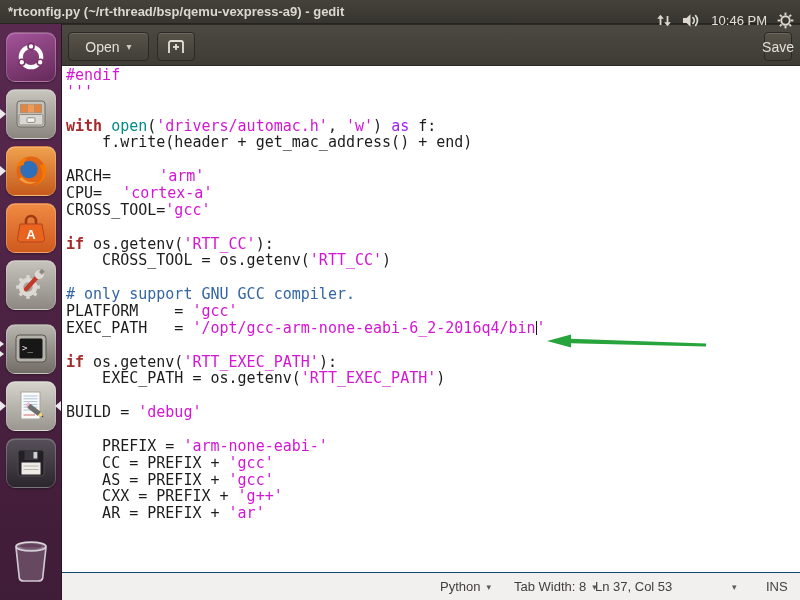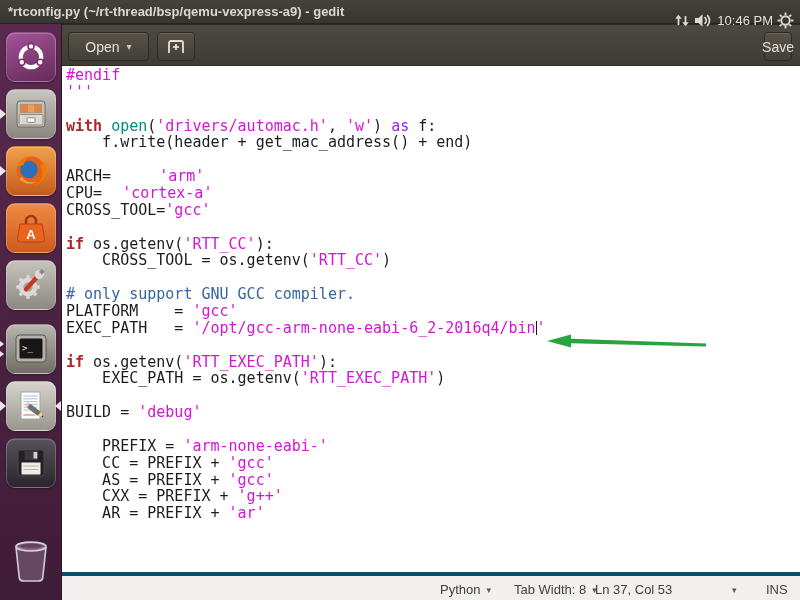--- a/index.html
+++ b/index.html
@@ -5,21 +5,21 @@
   * { margin:0; padding:0; box-sizing:border-box; }
   html,body { width:800px; height:600px; overflow:hidden; background:#2c001e; font-family:"Liberation Sans", sans-serif; }
   .screen { position:relative; width:800px; height:600px; background:#3e1c36; }
 
   
   .panel { position:absolute; left:0; top:0; width:800px; height:24px;
            background:linear-gradient(#45423c,#37352f); border-bottom:1px solid #262420;
            color:#dcd8d0; z-index:30; }
   .panel .title { position:absolute; left:8px; top:0; line-height:24px; font-size:13px; font-weight:bold;
                   white-space:nowrap; }
-  .indicators { position:absolute; right:6px; top:0; height:40px; display:flex; align-items:center; gap:4px; }
+  .indicators { position:absolute; right:6px; top:0; height:40px; display:flex; align-items:center; gap:10px; }
   .indicators svg { display:block; }
   .clock { font-size:13px; color:#e4e0d8; }
 
   
   .launcher { position:absolute; left:0; top:24px; width:62px; height:576px;
               background:linear-gradient(180deg,#5a2950 0%,#4b2242 55%,#3f1c37 100%);
               border-right:1px solid #2e1228; z-index:20; }
   .tile { position:absolute; left:6px; width:50px; height:50px; border-radius:9px;
           border:1px solid rgba(255,255,255,.22); box-shadow:inset 0 1px 0 rgba(255,255,255,.18), 0 1px 2px rgba(0,0,0,.35);
           display:flex; align-items:center; justify-content:center; }
@@ -53,21 +53,21 @@
 
   
   .editor { position:absolute; left:0; top:42px; width:100%; height:506px; background:#ffffff; overflow:hidden; }
   .code { position:absolute; left:0; top:0; padding:1px 0 0 4px; }
   .code-line { white-space:pre; font-family:"DejaVu Sans Mono",monospace; font-size:15px; line-height:16.87px; height:16.87px; color:#1c1c1c; }
   .caret { display:inline-block; width:1px; height:14px; background:#151515; vertical-align:-2px; }
   .arrow-svg { position:absolute; left:482px; top:266px; }
 
   
   .statusbar { position:absolute; left:0; bottom:0; width:100%; height:28px; background:#f2f0ee;
-               border-top:4px solid #0c4a6e; font-size:13px; color:#43413c;margin-top:12px; }
+               border-top:1px solid #0c4a6e; font-size:13px; color:#43413c;margin-top:12px; }
   .sb-item { position:absolute; top:0; height:27px; display:flex; align-items:center; gap:6px;
              background:none; border:none; font-size:13px; color:#43413c; font-family:"Liberation Sans",sans-serif; }
   .sb-item .arr { font-size:9px; color:#5a5852; }
   .sb-lang { left:378px; }
   .sb-tab  { left:452px; }
   .sb-pos  { left:533px; }
   .sb-posarr { left:670px; }
   .sb-ins  { left:704px; }
 </style>
 </head>

